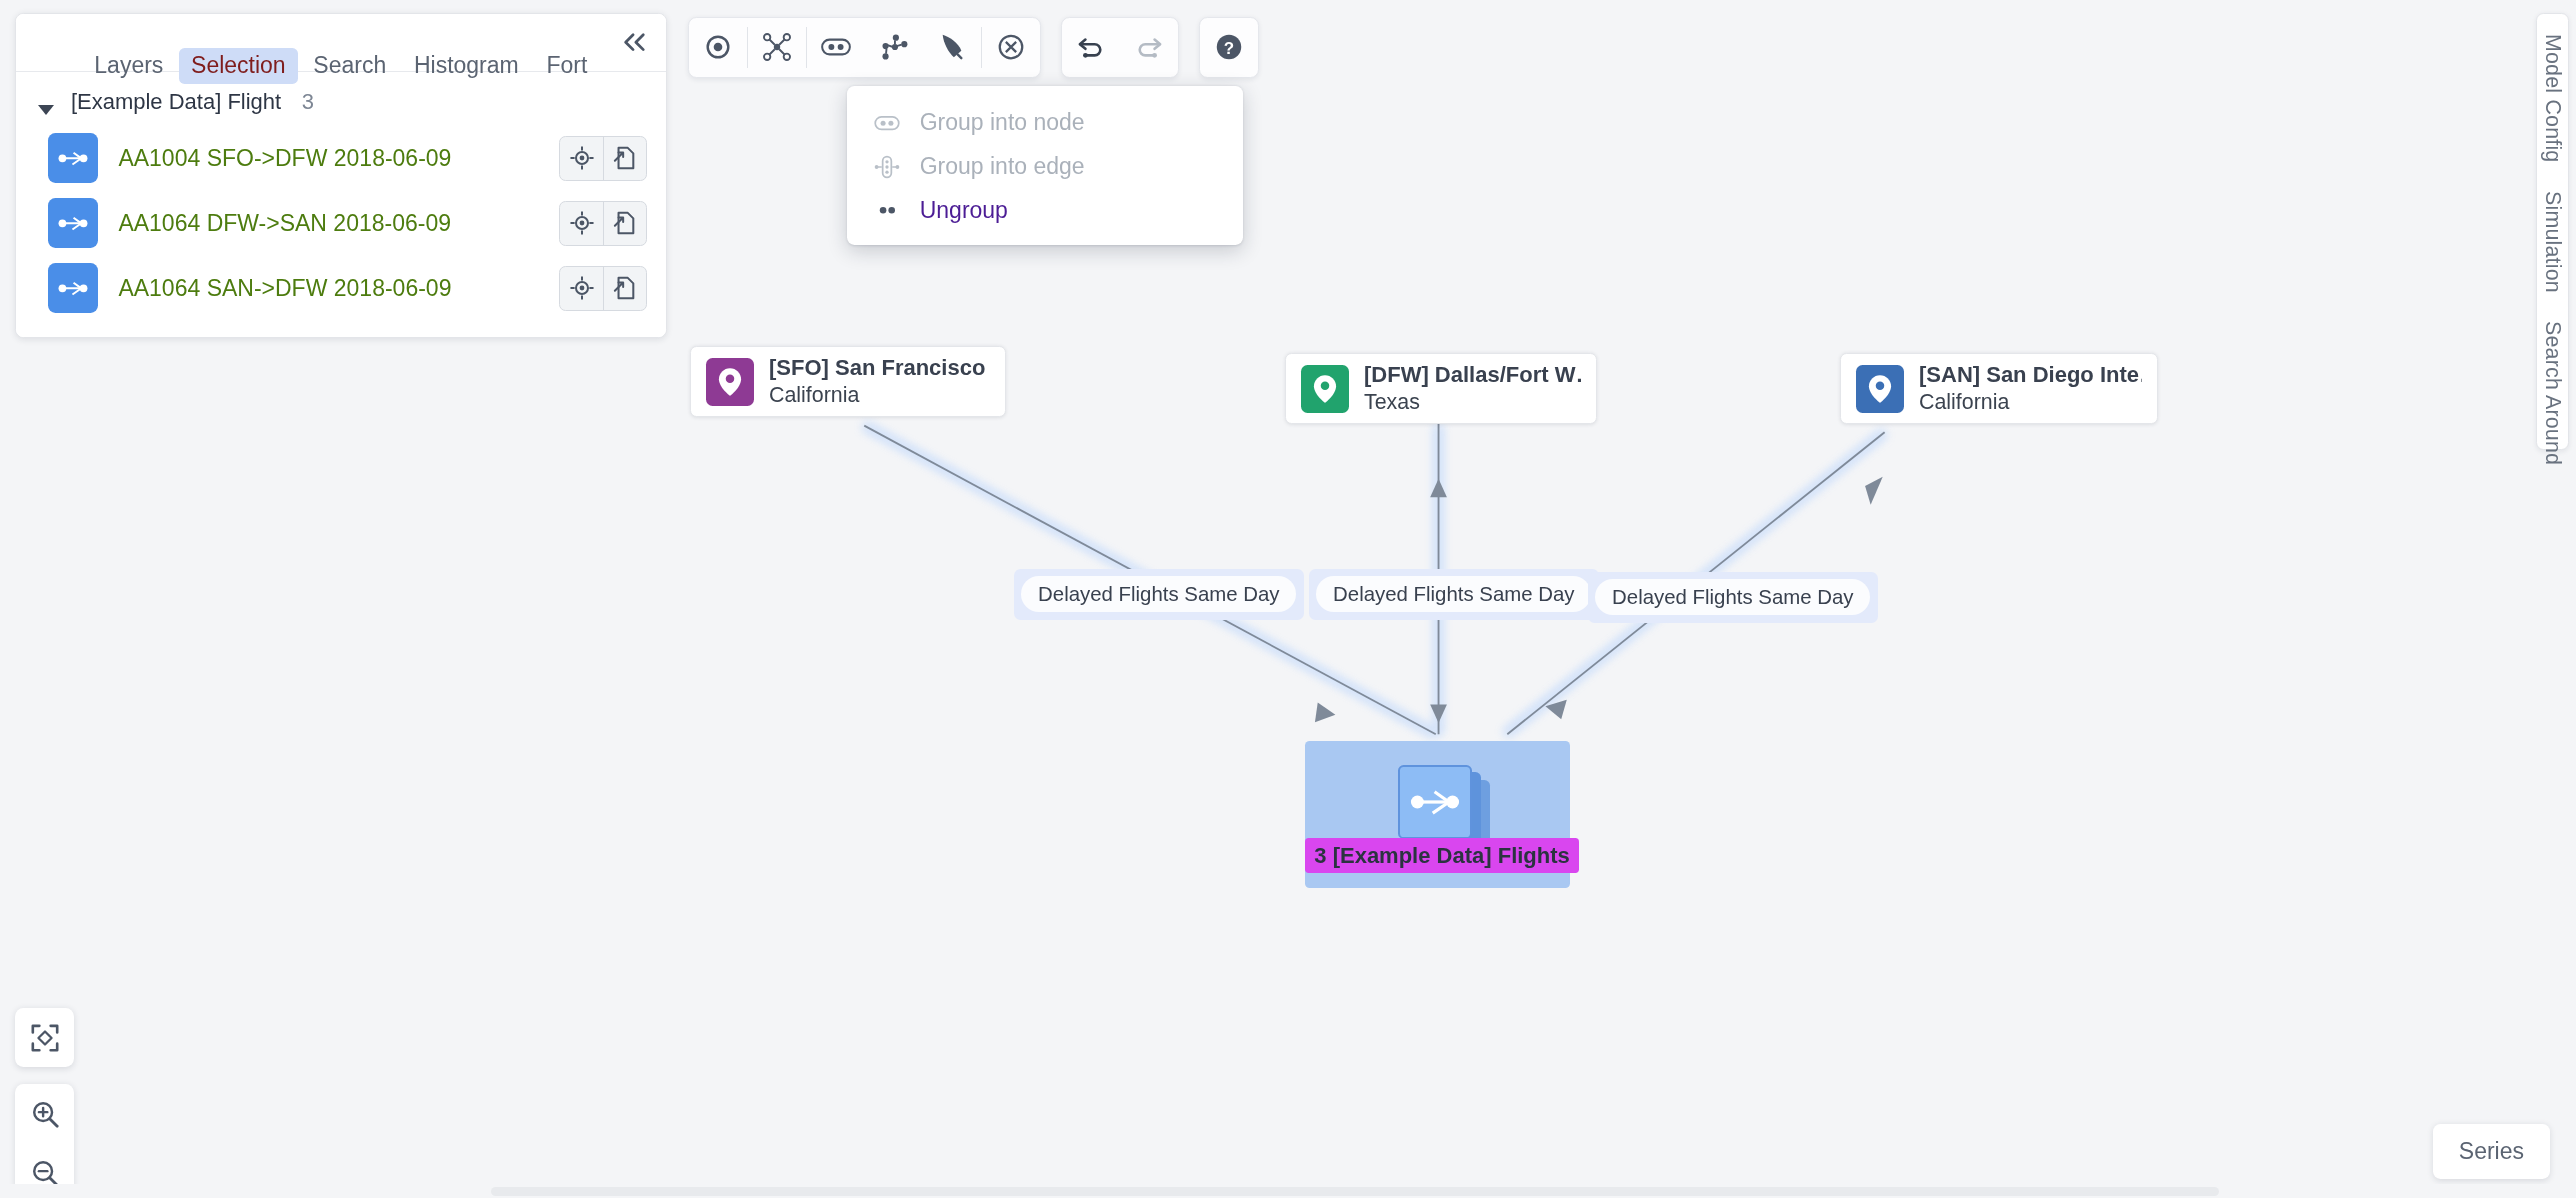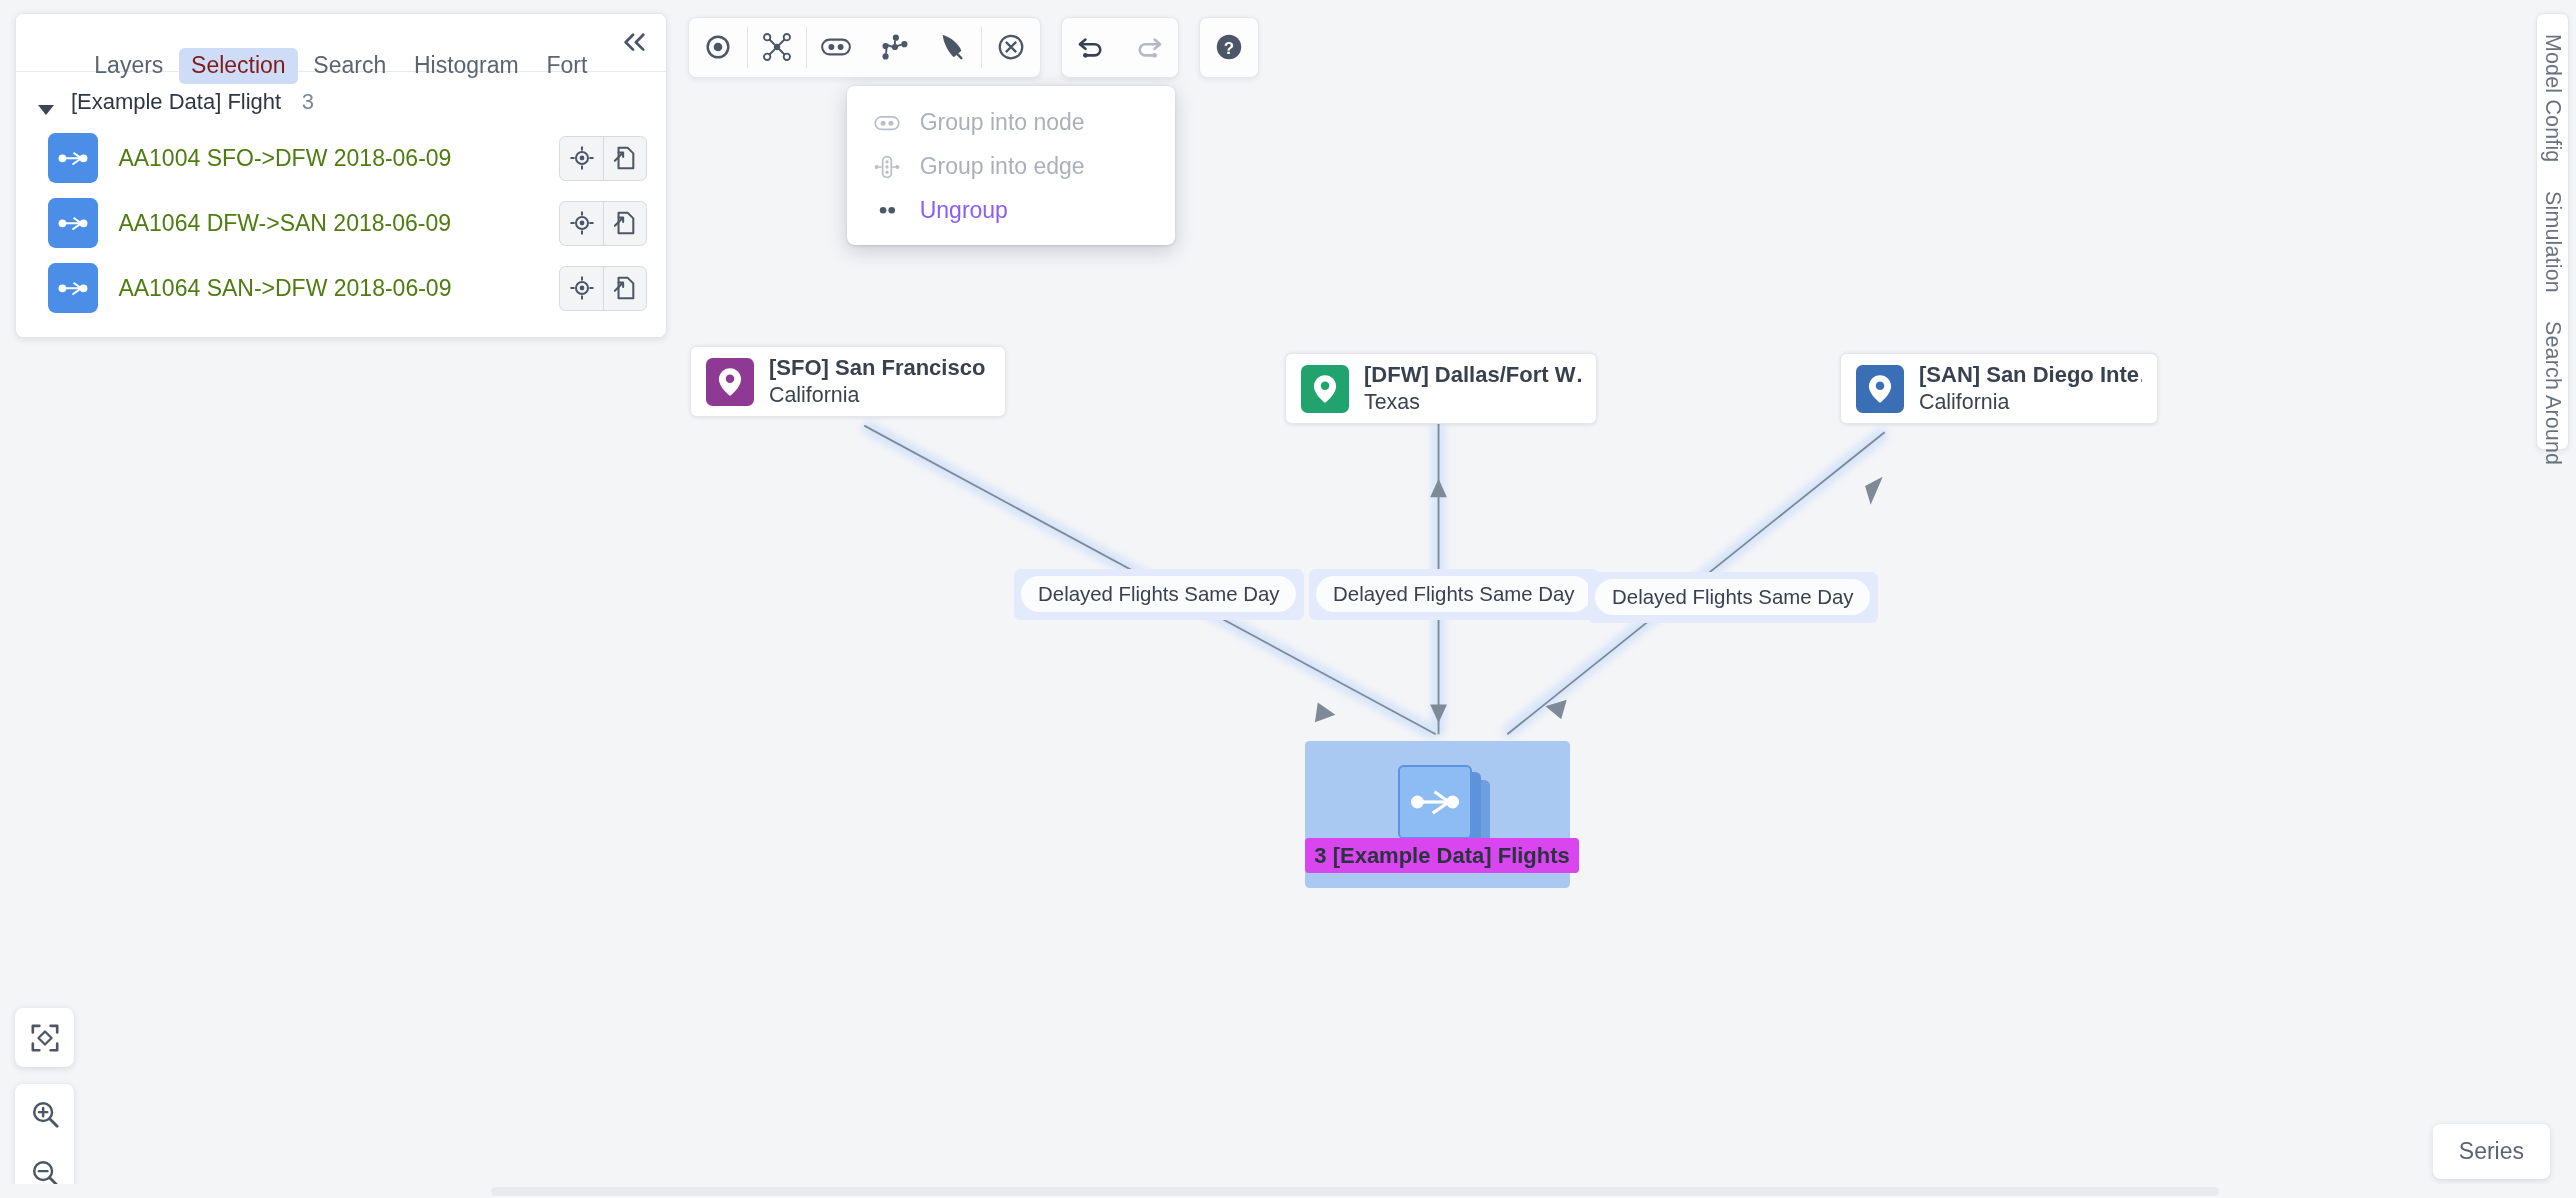--- a/index.html
+++ b/index.html
@@ -78,29 +78,29 @@
     box-shadow: 0 1.9px 5.6px rgba(30,40,60,.08);
     height: 61px; display: flex; align-items: center;
   }
   .tool-btn {
     width: 58px; height: 59px; display: flex; align-items: center; justify-content: center; cursor: pointer;
   }
   .tool-sep { width: 0.9px; height: 41px; background: #e1e4e9; }
 
   
   .dropdown {
-    position: absolute; left: 847px; top: 86px; width: 328px;
+    position: absolute; left: 847px; top: 86px; width: 396px;
     background: #ffffff; border-radius: 7.4px;
     box-shadow: 0 5.6px 20.4px rgba(25,35,55,.20), 0 0.9px 2.8px rgba(25,35,55,.12);
     padding: 15px 0 13px 0;
     z-index: 40;
   }
   .menu-item {
     display: flex; align-items: center; gap: 16.7px;
-    padding: 8.4px 24px; font-size: 23px; color: #8b5cf6; cursor: pointer;
+    padding: 8.4px 24px; font-size: 23px; color: #4c1d95; cursor: pointer;
   }
   .menu-item.disabled { color: #aab1ba; cursor: default; }
   .menu-ico { width: 32px; display: flex; align-items: center; justify-content: center; flex: 0 0 auto; }
 
   
   .right-rail {
     position: absolute; right: 7.4px; top: 13px; width: 33px; height: 437px;
     background: #ffffff; border: 0.9px solid #e3e5e9; border-radius: 7.4px;
     box-shadow: 0 1.9px 5.6px rgba(30,40,60,.08);
     display: flex; flex-direction: column; align-items: center; padding-top: 20.4px; gap: 28px;

